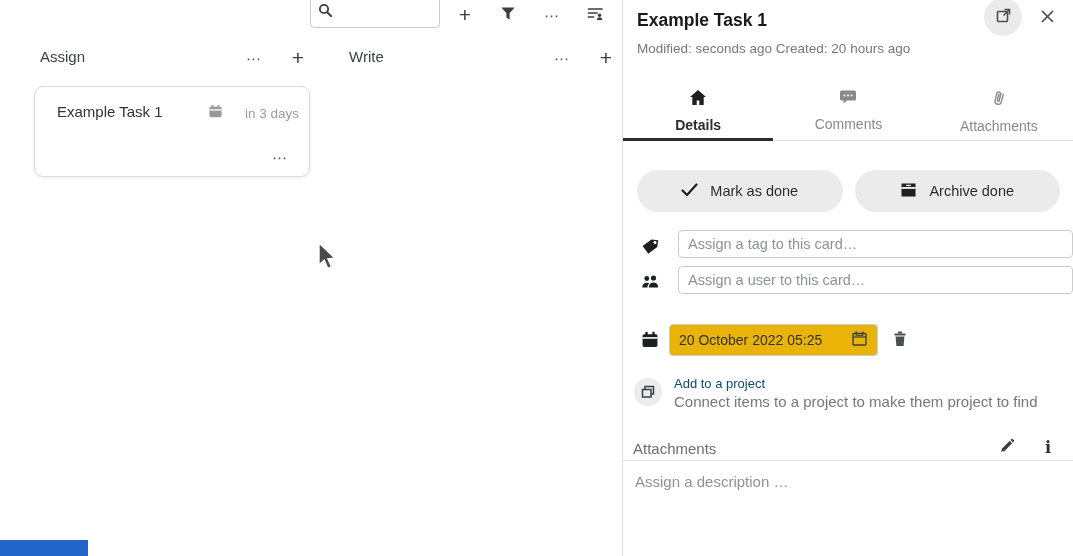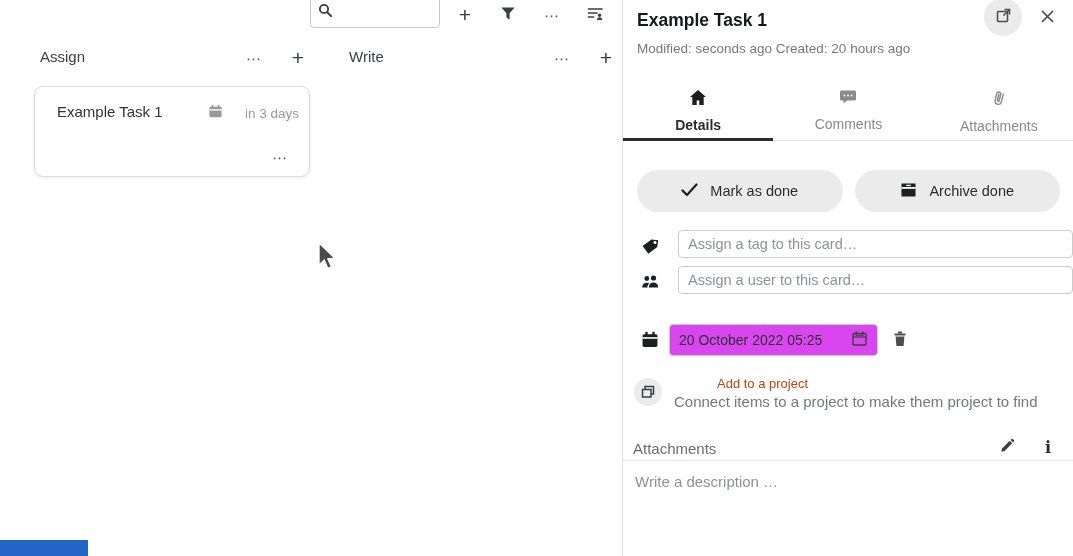--- a/index.html
+++ b/index.html
@@ -52,29 +52,29 @@
     display:flex; align-items:center; justify-content:center; gap:12px; font-size:14.5px; font-weight:normal; color:#2a2d2f;
     font-family:inherit; }
 
   .field-row { position:absolute; left:0; width:451px; height:32px; }
   .field-icon { position:absolute; left:18px; top:7px; color:#17191a; }
   .text-input { position:absolute; left:46px; top:0; width:395px; height:28px; border:1px solid #ccc;
     border-radius:4px; padding:0 9px; font-size:14.5px; color:#333; outline:none; font-family:inherit;margin-left:9px; }
   .text-input::placeholder { color:#8f9294; opacity:1; }
 
   .date-box { position:absolute; left:46px; top:0; width:209px; height:32px; border:1px solid #ccc;
-    border-radius:4px; background:#d946ef; display:flex; align-items:center; padding:0 9px; cursor:pointer; }
+    border-radius:4px; background:#eab308; display:flex; align-items:center; padding:0 9px; cursor:pointer; }
   .date-text { font-size:14px; color:#2f3234; flex:1; }
   .trash-btn { position:absolute; left:263px; top:3px; width:28px; height:26px; border:none; background:transparent;
     display:flex; align-items:center; justify-content:center; cursor:pointer; }
 
   .project-row { left:11px; top:376px; width:430px; height:34px; cursor:pointer; }
   .project-circle { position:absolute; left:0; top:2px; width:28px; height:28px; border-radius:50%;
     background:#ececec; display:flex; align-items:center; justify-content:center; color:#3a3f42; }
-  .project-title { position:absolute; left:40px; top:0; font-size:13px; color:#c2410c;margin-left:43px; }
+  .project-title { position:absolute; left:40px; top:0; font-size:13px; color:#0c4a6e; }
   .project-sub { position:absolute; left:40px; top:17px; font-size:15px; color:#75787a; }
 
   .desc-header { left:0; top:437px; width:451px; height:24px; border-bottom:1px solid #e4e4e4; }
   .desc-label { position:absolute; left:10px; top:3px; font-size:15px; color:#6b6e70; }
   .icon-btn-sm { position:absolute; top:-3px; width:26px; height:26px; border:none; background:transparent;
     display:flex; align-items:center; justify-content:center; cursor:pointer; color:#3a3f42; }
   .info-glyph { font-family:"DejaVu Serif","Liberation Serif",serif; font-weight:bold; font-size:16px; color:#2a2d2f; }
   .desc-placeholder { left:12px; top:473px; font-size:15px; color:#8f9294; }
 
   .blue-rect { left:0; top:540px; width:88px; height:16px; }
@@ -320,16 +320,16 @@
           <svg width="16" height="16" viewBox="0 0 16 16">
               <path d="M2.2 13.8l.9-3.4 7.6-7.6 2.5 2.5-7.6 7.6z" fill="#3a3f42"></path>
               <path d="M11.6 1.9l2.5 2.5 .7-.7a1.2 1.2 0 0 0 0-1.7l-.8-.8a1.2 1.2 0 0 0-1.7 0z" fill="#3a3f42"></path>
             </svg>
         </span>
       </button>
       <button class="icon-btn-sm" style="left:412px;">
         <span class="info-glyph">i</span>
       </button>
     </div>
-    <span class="abs desc-placeholder">Write a description …</span>
+    <span class="abs desc-placeholder">Assign a description …</span>
 
   </div>
 </div>
 
 </body></html>

